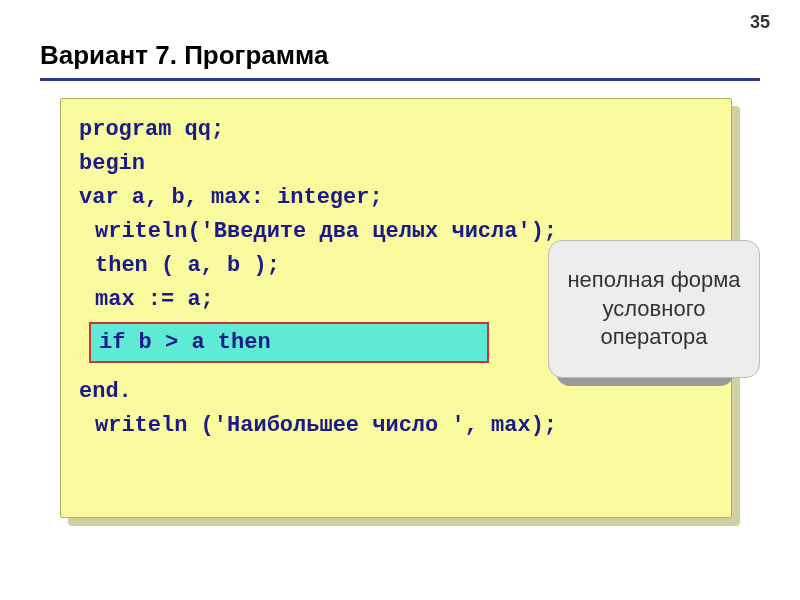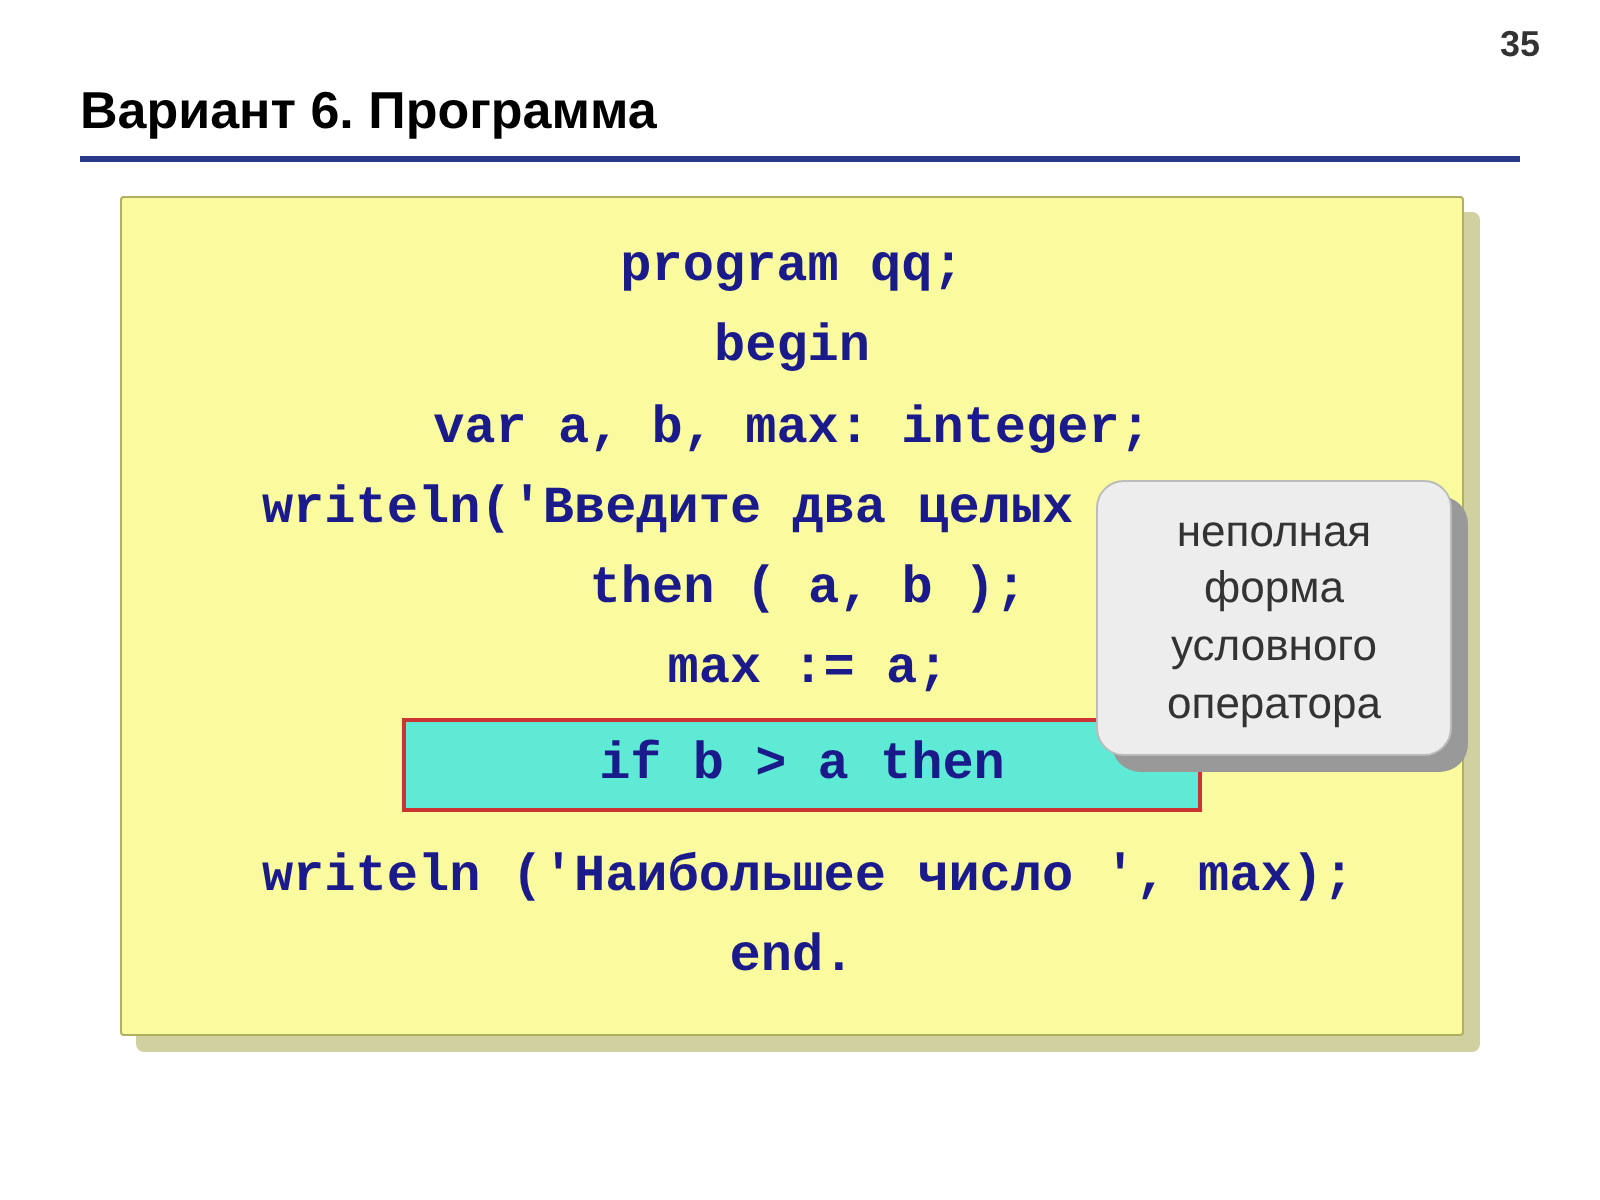--- a/index.html
+++ b/index.html
@@ -1,19 +1,18 @@
 <!DOCTYPE html>
 <html><head>
   <meta charset="utf-8">
   <style>
     * {
       margin: 0;
       padding: 0;
       box-sizing: border-box;
-      text-align: center;
     }
     body {
       width: 800px;
       height: 600px;
       background: #ffffff;
       font-family: Arial, sans-serif;
       position: relative;
       overflow: hidden;
     }
     .page-number {
@@ -53,21 +52,21 @@
       position: absolute;
       top: 98px;
       left: 60px;
       width: 672px;
       height: 420px;
       background: #fafa9e;
       border: 1px solid #b0b060;
       border-radius: 2px;
       padding: 14px 18px;
       font-family: 'Courier New', monospace;
-      font-size: 26px;
+      font-size: 22px;
       color: #1a1a8a;
       font-weight: bold;
       line-height: 1.55;
     }
     .code-line {
       white-space: pre;
     }
     .indent1 {
       padding-left: 16px;
     }
@@ -90,21 +89,21 @@
       left: 556px;
       width: 178px;
       height: 138px;
       background: #999;
       border-radius: 14px;
     }
     .callout {
       position: absolute;
       top: 240px;
       left: 548px;
-      width: 178px;
+      width: 212px;
       height: 138px;
       background: #ededed;
       border: 1px solid #bbb;
       border-radius: 14px;
       display: flex;
       align-items: center;
       justify-content: center;
       text-align: center;
       font-family: Arial, sans-serif;
       font-size: 22px;
@@ -114,33 +113,33 @@
     }
     .spacer {
       height: 8px;
     }
   </style>
 </head>
 <body>
 
 <div class="page-number">35</div>
 
-<div class="title">Вариант 6. Программа</div>
+<div class="title">Вариант 7. Программа</div>
 <div class="title-underline"></div>
 
 <div class="code-shadow"></div>
 <div class="code-block">
   <div class="code-line">program qq;</div>
   <div class="code-line">begin</div>
   <div class="code-line">var a, b, max: integer;</div>
   <div class="code-line indent1">writeln('Введите два целых числа');</div>
   <div class="code-line indent1">then ( a, b );</div>
   <div class="code-line indent1">max := a;</div>
   <div class="highlight-box">
     <div class="code-line">if b &gt; a then</div>
   </div>
   <div class="spacer"></div>
+  <div class="code-line">end.</div>
   <div class="code-line indent1">writeln ('Наибольшее число ', max);</div>
-  <div class="code-line">end.</div>
 </div>
 
 <div class="callout-shadow"></div>
 <div class="callout">неполная форма условного оператора</div>
 
 </body></html>

